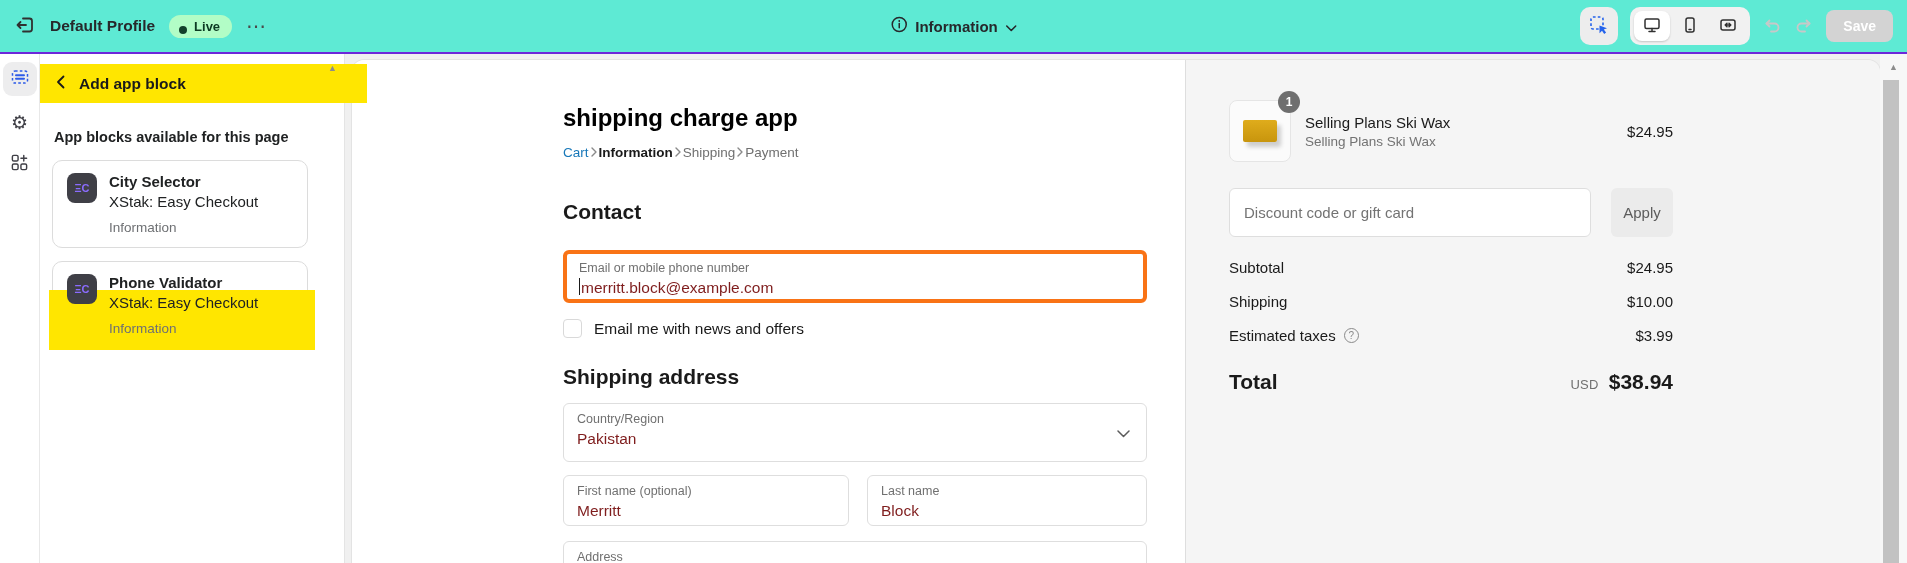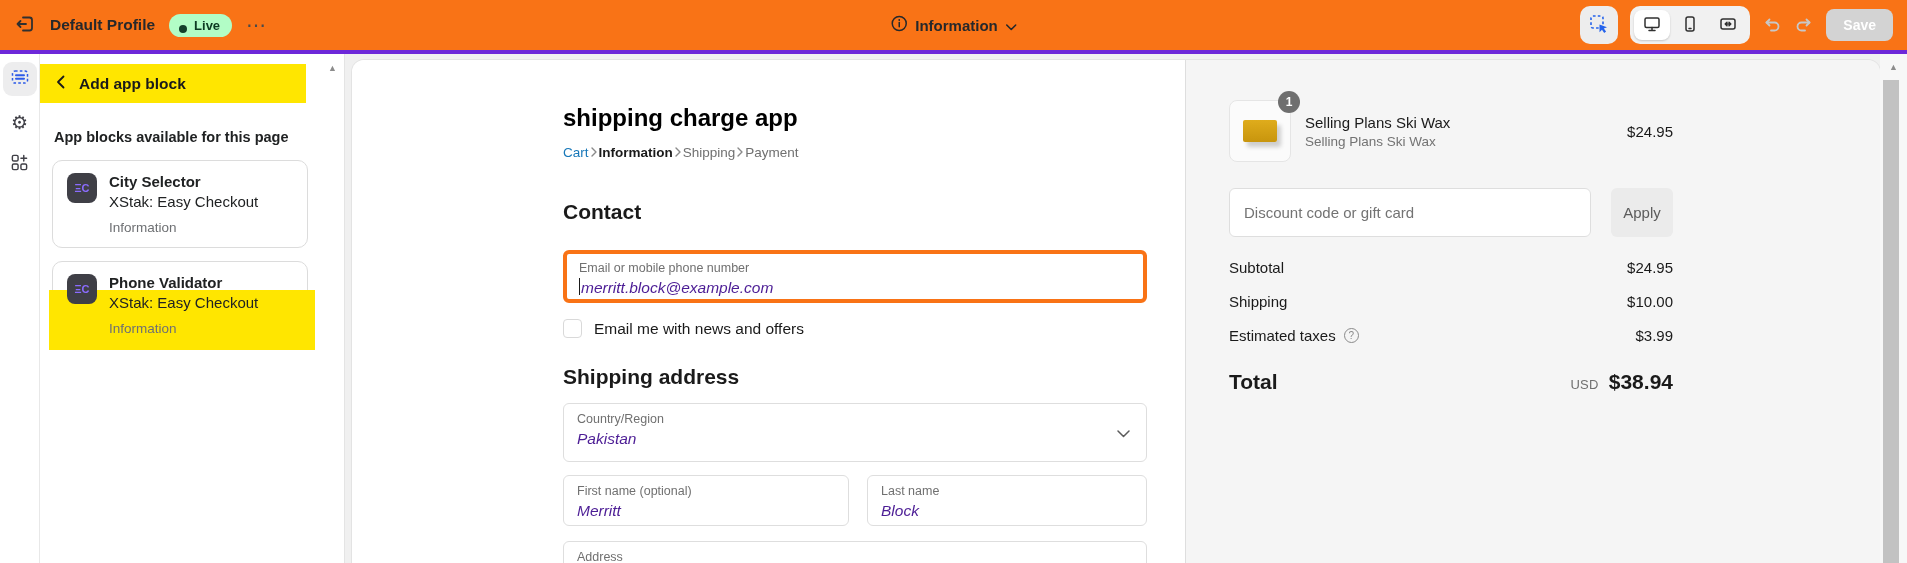--- a/index.html
+++ b/index.html
@@ -1,20 +1,20 @@
 <!DOCTYPE html>
 <html><head>
 <meta charset="utf-8">
 <style>
   * { margin:0; padding:0; box-sizing:border-box; }
   html,body { width:1907px; height:563px; overflow:hidden; background:#fff;
               font-family:"Liberation Sans", sans-serif; color:#1A1A1A; }
 
   
-  .topbar { height:54px; background:#f97316; border-bottom:4px solid #6d28d9;
+  .topbar { height:54px; background:#5eead4; border-bottom:2px solid #6d28d9;
             display:flex; align-items:center; padding:0 14px; position:relative; }
   .tb-left { display:flex; align-items:center; gap:14px; }
   .icon-btn { background:none; border:none; cursor:pointer; display:grid; place-items:center; }
   .profile-name { font-size:15.5px; font-weight:700; color:#26282B; }
   .live-badge { display:flex; align-items:flex-end; gap:7px; background:#B2FDC6;
                 border-radius:12px; padding:4px 12px 4px 10px; font-size:13px;
                 font-weight:600; color:#0C3B22; }
   .live-dot { width:8px; height:8px; border-radius:50%; background:#12402A; }
   .more-btn { font-size:20px; color:#4A4A4A; letter-spacing:2px; line-height:10px; }
   .tb-center { position:absolute; left:50%; top:50%; transform:translate(-50%,-50%);
@@ -32,21 +32,21 @@
   .app-body { display:flex; height:509px; }
 
   .rail { width:40px; background:#fff; border-right:1px solid #E8E8E8;
           display:flex; flex-direction:column; align-items:center; padding-top:8px; gap:9px; }
   .rail-btn { width:34px; height:34px; border-radius:9px; background:none; border:none;
               display:grid; place-items:center; cursor:pointer; font-size:19px; color:#3F3F46; }
   .rail-btn.active { background:#EDEDEE; }
 
   .sidebar { width:305px; background:#fff; border-right:1px solid #E4E4E4; position:relative; }
   .sb-scroll-arrow { position:absolute; top:9px; right:7px; font-size:9px; color:#8C8C8C; cursor:pointer; }
-  .sb-header { margin-top:10px; height:39px; width:266px; background:#FFE600;
+  .sb-header { margin-top:10px; height:39px; width:327px; background:#FFE600;
                display:flex; align-items:center; gap:14px; padding-left:16px; }
   .sb-header-label { font-size:15.5px; font-weight:700; color:#1A1A1A; }
   .sb-section-title { font-size:14.5px; font-weight:700; color:#202223; padding:26px 16px 15px 14px; }
   .app-card { margin:0 36px 13px 12px; border:1px solid #DCDCDC; border-radius:10px;
               padding:12px 14px; position:relative; background:transparent; cursor:pointer; }
   .app-card .hl { position:absolute; left:-4px; right:-8px; top:32%; bottom:-2px;
                   background:#FFE600; z-index:0; }
   .card-row { display:flex; gap:12px; position:relative; z-index:1; }
   .app-icon { width:30px; height:30px; border-radius:8px; background:#3F3F46; color:#8B6CFF;
               display:grid; place-items:center; font-weight:700; font-size:11px; flex:0 0 auto; }
@@ -66,21 +66,21 @@
   .bc-link { color:#1878B9; cursor:pointer; }
   .bc-current { font-weight:700; color:#1A1A1A; }
   .bc-muted { color:#707070; }
   .section-heading { font-size:21px; font-weight:700; color:#1A1A1A; }
   .h-contact { margin-top:40px; }
   .h-shipping { margin-top:27px; }
   .field { border:1px solid #DEDEDE; border-radius:6px; background:#fff; position:relative;
            padding:7px 13px; cursor:text; }
   .field.focused { border:4px solid #f97316; padding:6px 12px;margin-top:26px; }
   .field-label { font-size:12.5px; color:#707070; line-height:1.4; }
-  .field-value { font-size:15.5px; color:#4c1d95; line-height:1.35; display:flex; align-items:flex-start;font-style:italic; }
+  .field-value { font-size:15.5px; color:#7f1d1d; line-height:1.35; display:flex; align-items:flex-start; }
   .caret { display:inline-block; width:1px; height:17px; background:#1A1A1A; margin-right:1px; }
   .email-field { margin-top:14px; height:53px; }
   .checkbox-row { display:flex; align-items:center; gap:12px; margin-top:16px;
                   font-size:15.5px; color:#1A1A1A; cursor:pointer; }
   .checkbox { width:19px; height:19px; border:1px solid #D9D9D9; border-radius:4px; background:#fff; }
   .select-field { margin-top:14px; height:59px; cursor:pointer; }
   .select-chevron { position:absolute; right:16px; top:50%; transform:translateY(-50%); }
   .names-row { display:flex; gap:18px; margin-top:13px; }
   .first-field { width:286px; height:51px; }
   .last-field { flex:1; height:51px; }

